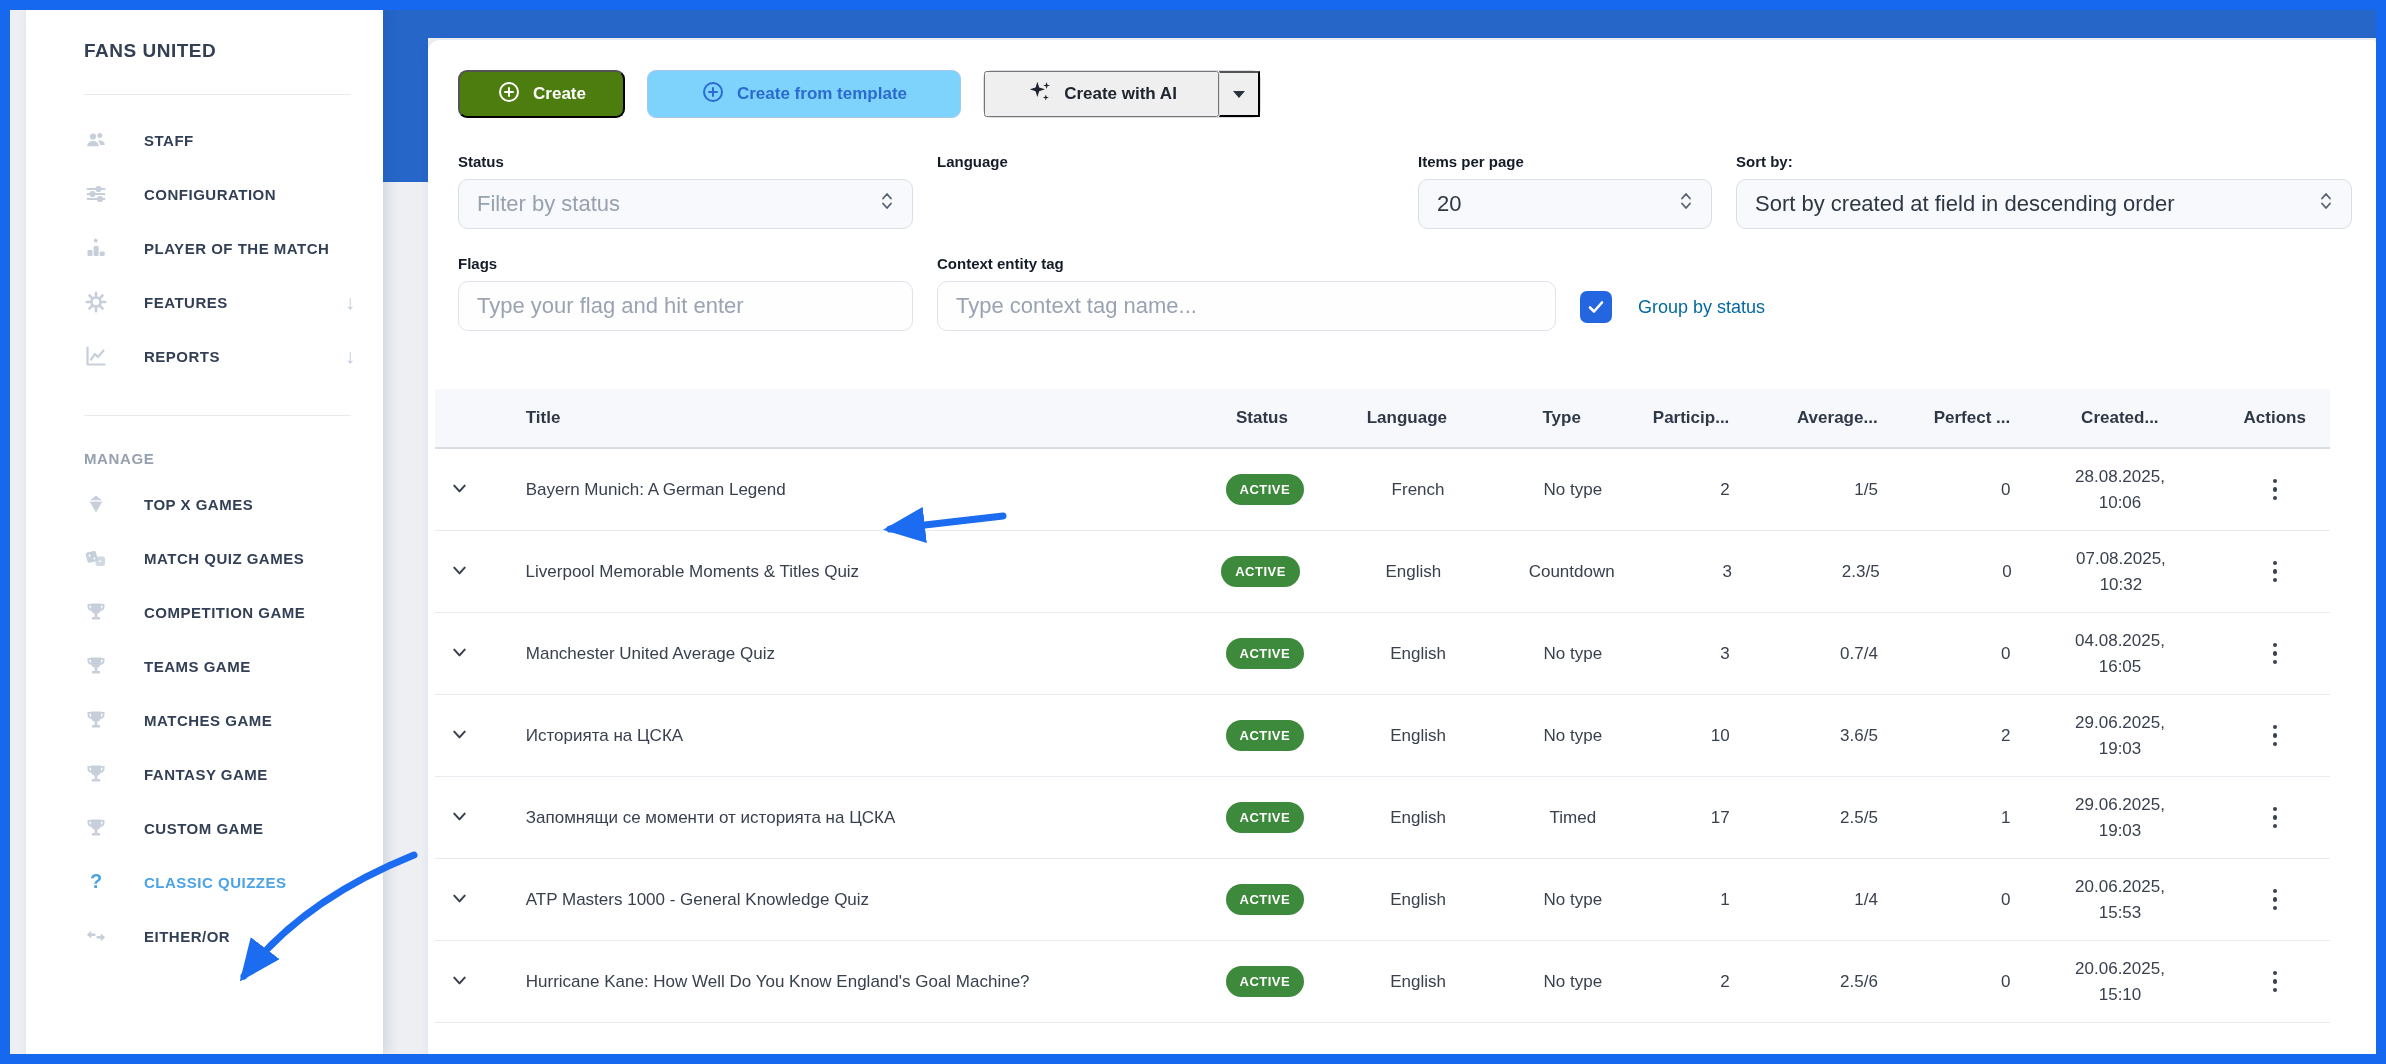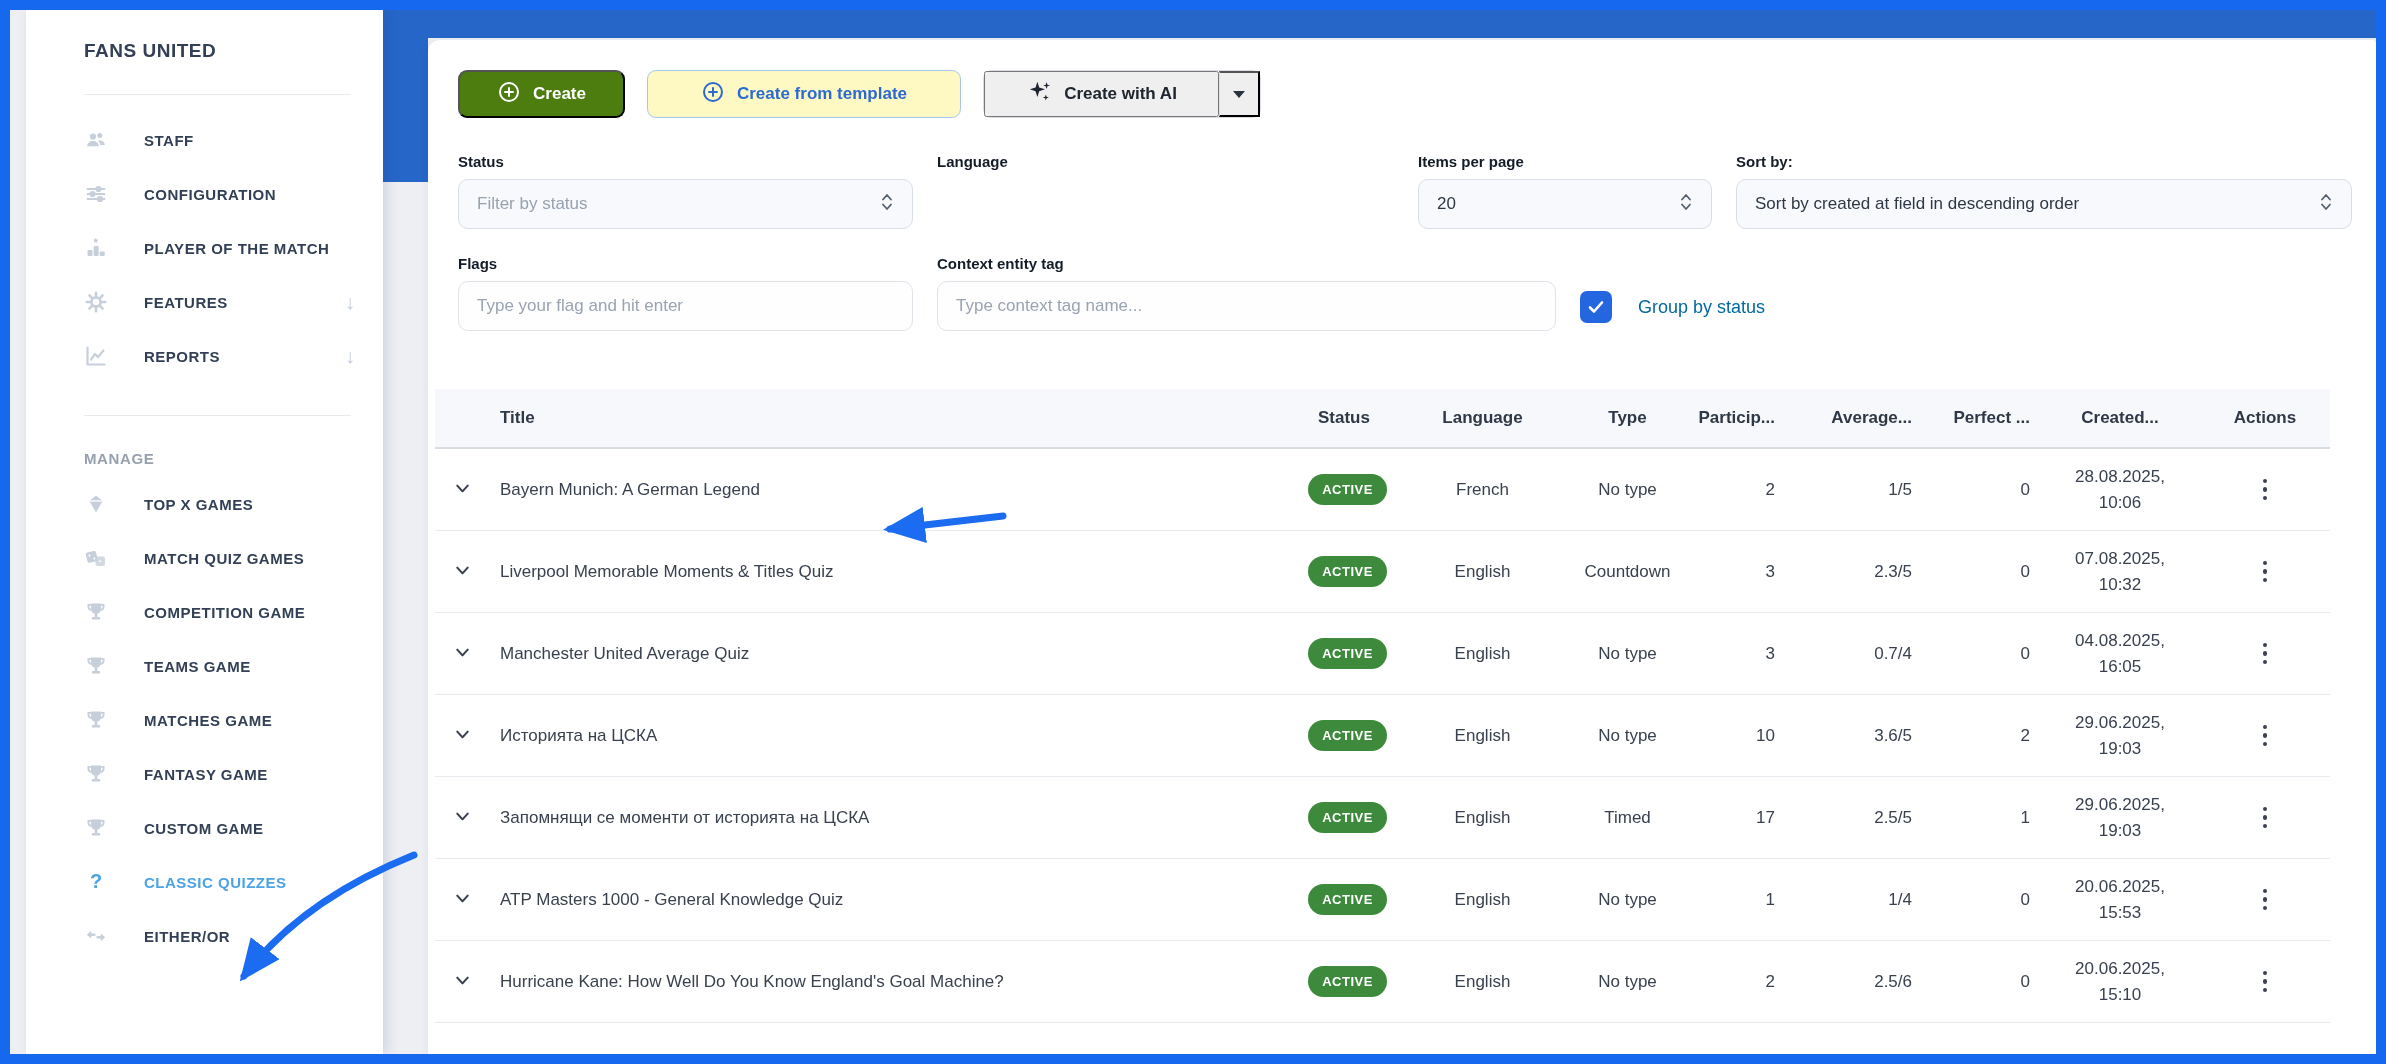--- a/index.html
+++ b/index.html
@@ -31,52 +31,52 @@
   
   .card { position:absolute; left:418px; top:30px; width:1948px; height:1014px;
           background:#ffffff; border-radius:12px 4px 0 0; box-shadow:0 2px 10px rgba(25,50,95,.07);
           overflow:hidden; z-index:4; }
 
   
   .toolbar { display:flex; gap:22px; margin:30px 0 0 30px; height:48px; }
   .btn { display:flex; align-items:center; justify-content:center; gap:12px;
          border-radius:9px; font-size:17px; font-weight:700; cursor:pointer; }
   .btn-create { width:167px; background:#4d7c0f; color:#ffffff; }
-  .btn-template { width:314px; background:#fef9c3; color:#2b6ad0; border:1px solid #a6c6f1; }
+  .btn-template { width:314px; background:#7dd3fc; color:#2b6ad0; border:1px solid #a6c6f1; }
   .btn-ai-group { width:278px; display:flex; border:1px solid #d8dde5; border-radius:9px; background:#ffffff; }
   .btn-ai { flex:1; display:flex; align-items:center; justify-content:center; gap:12px;
             font-size:17px; font-weight:700; color:#20262f; cursor:pointer; }
   .btn-ai-caret { width:41px; border-left:1px solid #dce1e8; display:flex; align-items:center; justify-content:center; cursor:pointer; }
   .caret-down { width:0; height:0; border-left:6px solid transparent; border-right:6px solid transparent; border-top:7px solid #2a3240; }
 
   
   .filters { margin-left:30px; }
   .frow { display:flex; align-items:flex-start; }
   .frow1 { margin-top:35px; }
   .frow2 { margin-top:26px; }
   .field { margin-right:24px; }
   .field-label { font-size:15px; font-weight:700; color:#141c28; margin-bottom:9px; }
   .select, .tinput { height:50px; border-radius:10px; display:flex; align-items:center;
-                     padding:0 18px; font-size:17px; }
+                     padding:0 18px; font-size:22px; }
   .select { background:#f7f9fc; border:1px solid #d8dee8; justify-content:space-between; cursor:pointer; }
   .select .sel-text.placeholder { color:#98a1b0; }
   .select .sel-text.value { color:#2e3845; }
   .tinput { background:#fefefe; border:1px solid #dfe3ea; width:100%; outline:none;
             font-family:"Liberation Sans", sans-serif; color:#2e3845; }
   .tinput::placeholder { color:#9aa3b2; }
   .w-status{width:455px} .w-language{width:457px} .w-items{width:294px} .w-sort{width:616px}
   .w-flags{width:455px} .w-context{width:619px}
   .group-field { display:flex; align-items:center; margin-top:36px; }
   .checkbox { width:32px; height:32px; border-radius:7px; background:#2465e0; display:flex;
               align-items:center; justify-content:center; cursor:pointer; }
   .group-label { margin-left:26px; font-size:18px; color:#0369a1; }
 
   
   .qtable { margin:58px 0 0 7px; width:1895px; }
-  .trow, .thead { display:flex; align-items:center; }
+  .trow, .thead { display:flex; align-items:center;gap:32px; }
   .thead { height:60px; background:#f6f8fb; border-bottom:2px solid #d8dde3;
            font-size:17px; font-weight:700; color:#2f3847; }
   .trow { height:82px; border-bottom:1px solid #e8ebef; font-size:17px; color:#39414f; }
   .cell { padding:0 10px; }
   .c-expand{width:55px; display:flex; justify-content:center;}
   .c-title{width:810px; text-align:left;}
   .c-status{width:95px; display:flex; justify-content:center; text-align:center;}
   .c-language{width:175px; text-align:center;}
   .c-type{width:115px; text-align:center;}
   .c-participants{width:100px; text-align:right;}

